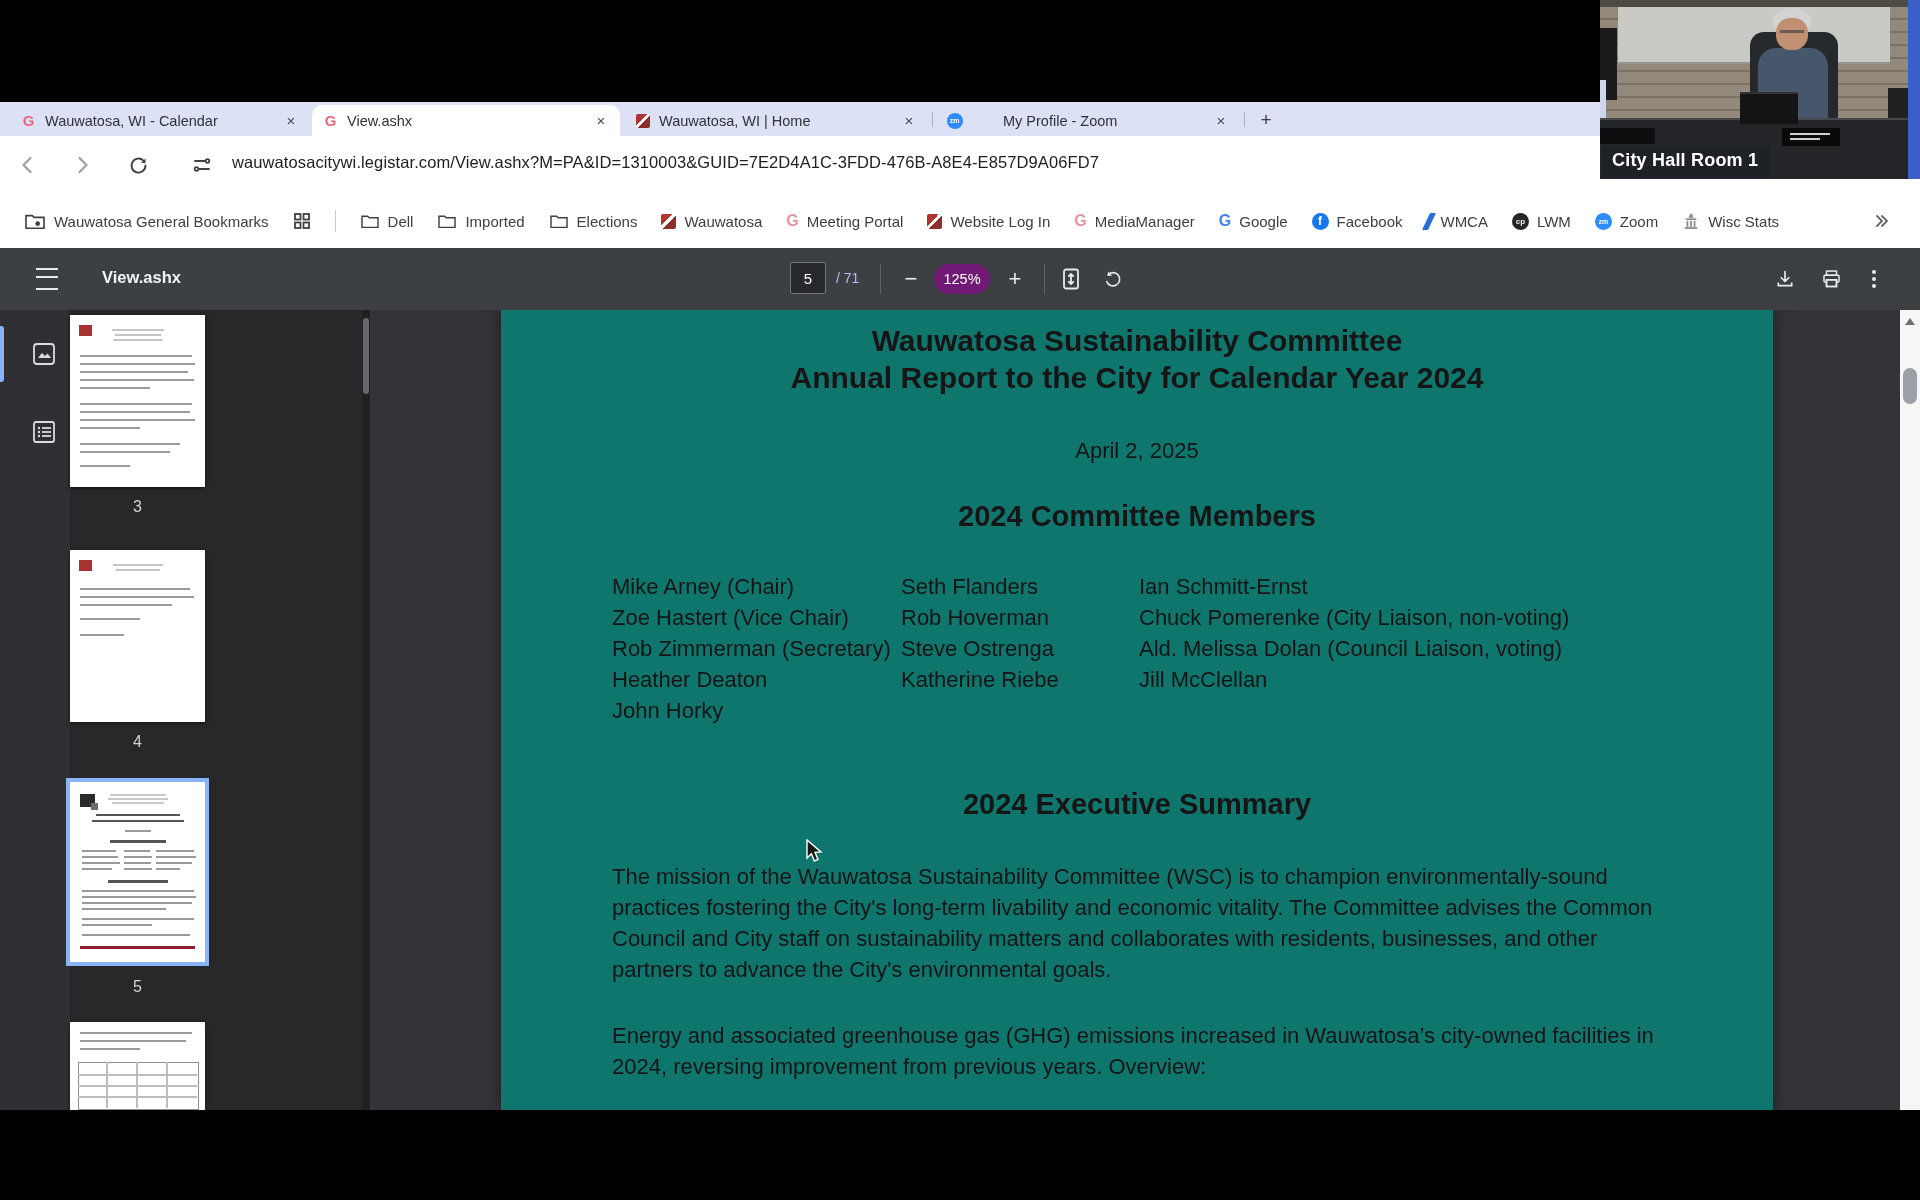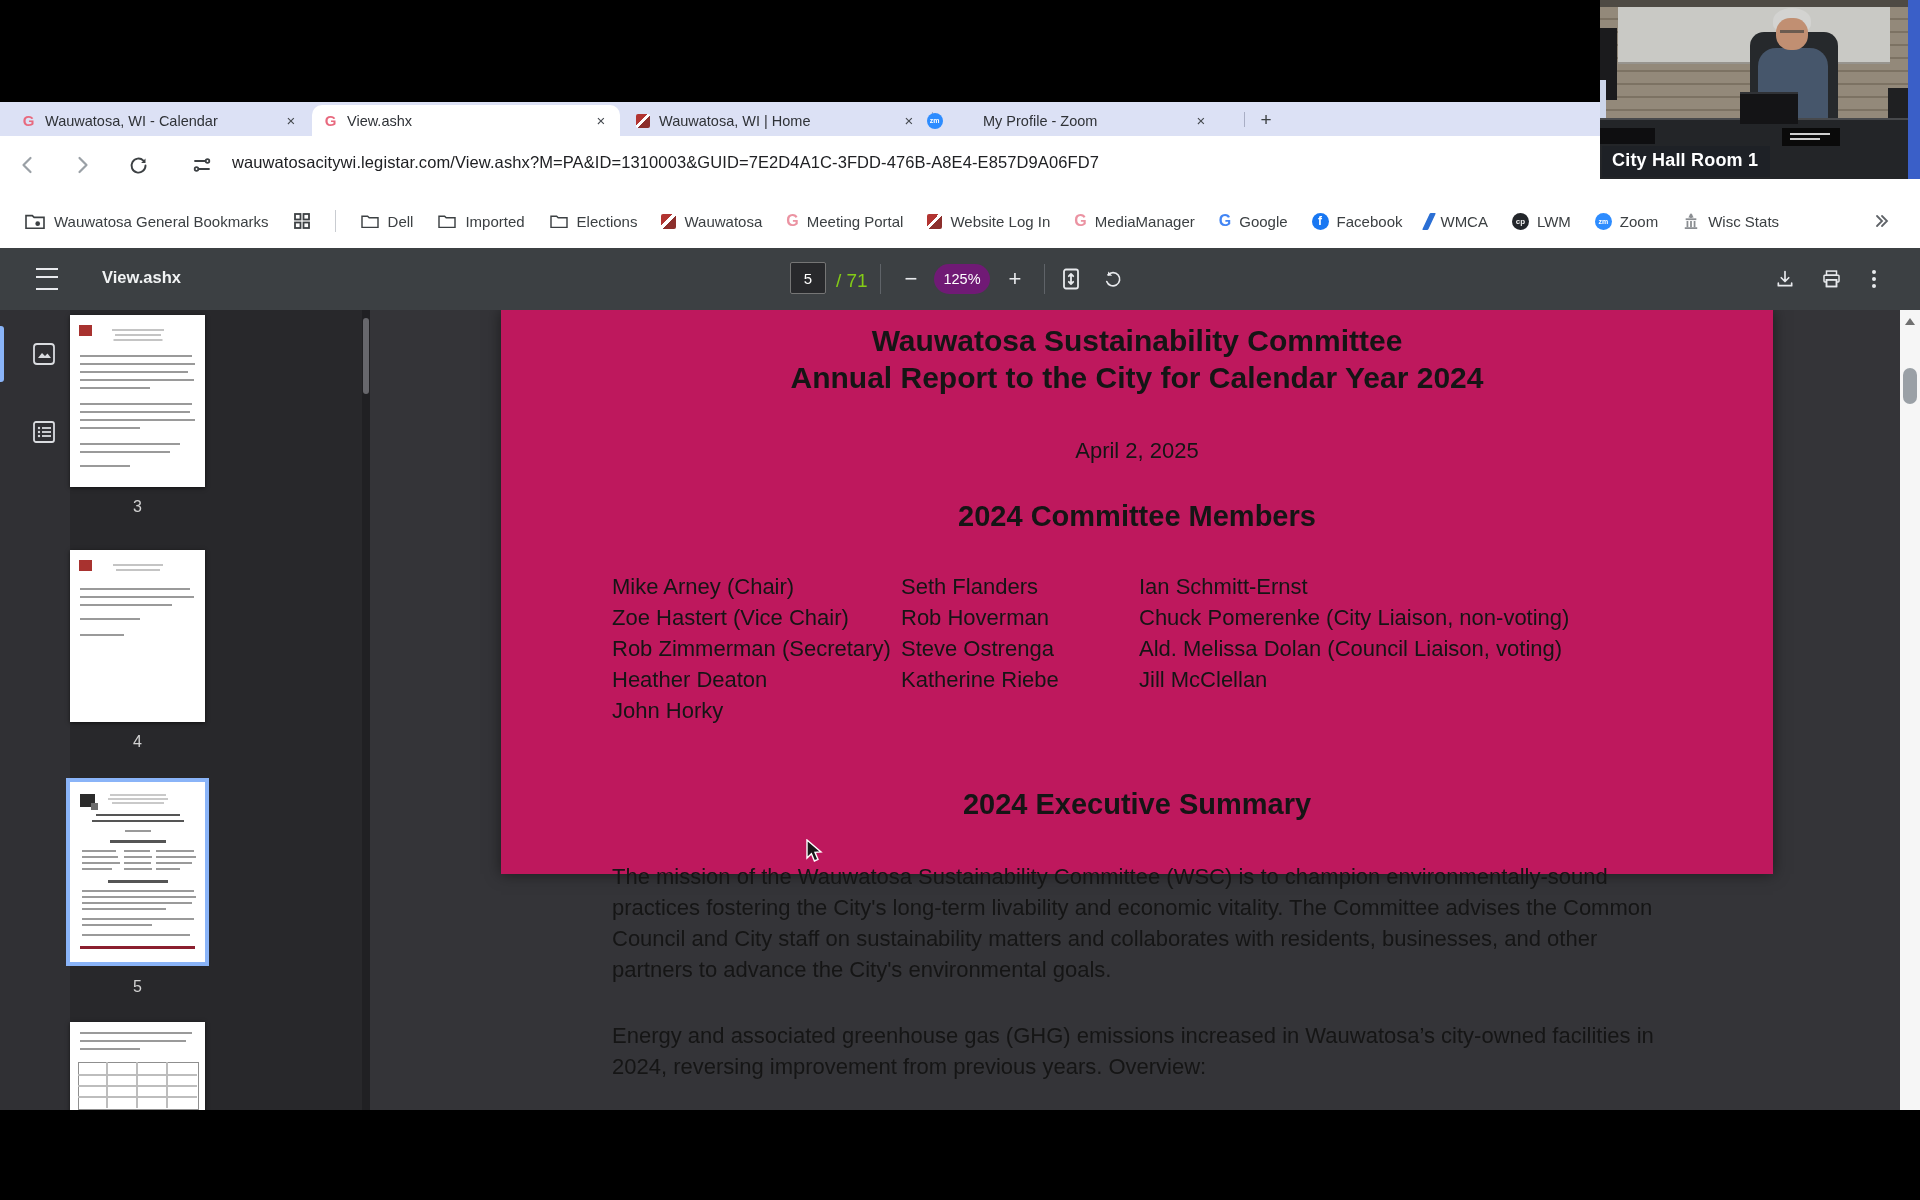--- a/index.html
+++ b/index.html
@@ -59,21 +59,21 @@
 
   
   #pdftoolbar{position:absolute;left:0;top:146px;width:1920px;height:62px;background:#3c4043;color:#e8eaed;}
   #pdf-title{position:absolute;left:102px;top:20px;font-size:16.5px;font-weight:bold;color:#f1f3f4;}
   #hamburger{position:absolute;left:36px;top:20px;width:22px;height:18px;
              border-top:2.5px solid #e8eaed;border-bottom:2.5px solid #e8eaed;}
   #hamburger::after{content:"";display:block;margin-top:5.5px;border-top:2.5px solid #e8eaed;}
   #page-input{position:absolute;left:790px;top:14px;width:36px;height:32px;background:#28292c;
               border:1px solid #757575;color:#fff;text-align:center;font-size:15px;border-radius:2px;
               font-family:"Liberation Sans",sans-serif;box-sizing:border-box;}
-  #page-total{position:absolute;left:836px;top:22px;font-size:19px;color:#84cc16;}
+  #page-total{position:absolute;left:836px;top:22px;font-size:14px;color:#c4b5fd;}
   .tb-sep{position:absolute;top:16px;width:1px;height:30px;background:#5f6368;}
   .tb-btn{position:absolute;display:flex;align-items:center;justify-content:center;width:34px;height:34px;top:14px;color:#e8eaed;}
   #zoom-out::before{content:"\2212";font-size:22px;}
   #zoom-in::before{content:"+";font-size:22px;}
   #zoom-level{position:absolute;left:934px;top:16px;width:56px;height:30px;background:#701a75;border-radius:15px;
               color:#fff;font-size:14.5px;display:flex;align-items:center;justify-content:center;}
   #menu-dots{position:absolute;left:1872px;top:22px;width:4px;height:4px;border-radius:50%;background:#e8eaed;
              box-shadow:0 7px 0 #e8eaed,0 14px 0 #e8eaed;}
 
   
@@ -88,21 +88,21 @@
   .tl{position:absolute;height:2px;background:#9a9a9a;}
   .tl.dark{background:#555;}
   .tl.ctr{left:50%;transform:translateX(-50%);}
   .redlogo{position:absolute;left:9px;top:10px;width:13px;height:11px;background:#a8322f;}
   .darklogo{position:absolute;left:10px;top:12px;width:15px;height:13px;background:#2b2b2b;}
   .darklogo::after{content:"";position:absolute;right:-3px;bottom:-3px;width:7px;height:7px;background:#6d6d6d;}
   #panel-scroll{position:absolute;left:362px;top:0;width:8px;height:800px;background:#202023;}
   #panel-scroll-thumb{position:absolute;left:363px;top:8px;width:6px;height:76px;background:#67676c;border-radius:3px;}
 
   #gutter{position:absolute;left:370px;top:0;width:1530px;height:800px;background:#343438;}
-  #page{position:absolute;left:501px;top:0;width:1272px;height:564px;background:#be185d;box-shadow:0 0 14px rgba(0,0,0,.5);}
+  #page{position:absolute;left:501px;top:0;width:1272px;height:800px;background:#0f766e;box-shadow:0 0 14px rgba(0,0,0,.5);}
 
   
   #vscroll{position:absolute;left:1900px;top:0;width:20px;height:800px;background:#f6f6f6;}
   #vscroll-up{position:absolute;left:1905px;top:8px;width:0;height:0;border-left:5px solid transparent;
               border-right:5px solid transparent;border-bottom:7px solid #707070;}
   #vscroll-thumb{position:absolute;left:1903px;top:58px;width:14px;height:36px;background:#9aa0a6;border-radius:7px;}
 
   
   .doc{color:#151515;}
   #doc-title1{position:absolute;left:0;top:14px;width:1272px;text-align:center;font-size:30px;font-weight:bold;}
@@ -162,21 +162,21 @@
         <span class="close"></span>
       </div>
       <div class="tab" style="left:624px;width:304px;">
         <span class="favicon">
             <span class="fav-crest"></span>
           </span>
         <span class="title">Wauwatosa, WI | Home</span>
         <span class="close"></span>
       </div>
       <div class="tab-sep" style="left:932px;"></div>
-      <div class="tab" style="left:916px;width:304px;gap:40px;">
+      <div class="tab" style="left:936px;width:304px;gap:40px;">
         <span class="favicon">
             <span class="fav-zoom"></span>
           </span>
         <span class="title">My Profile - Zoom</span>
         <span class="close"></span>
       </div>
       <div class="tab-sep" style="left:1244px;"></div>
       <div id="new-tab-btn"></div>
     </div>
 

